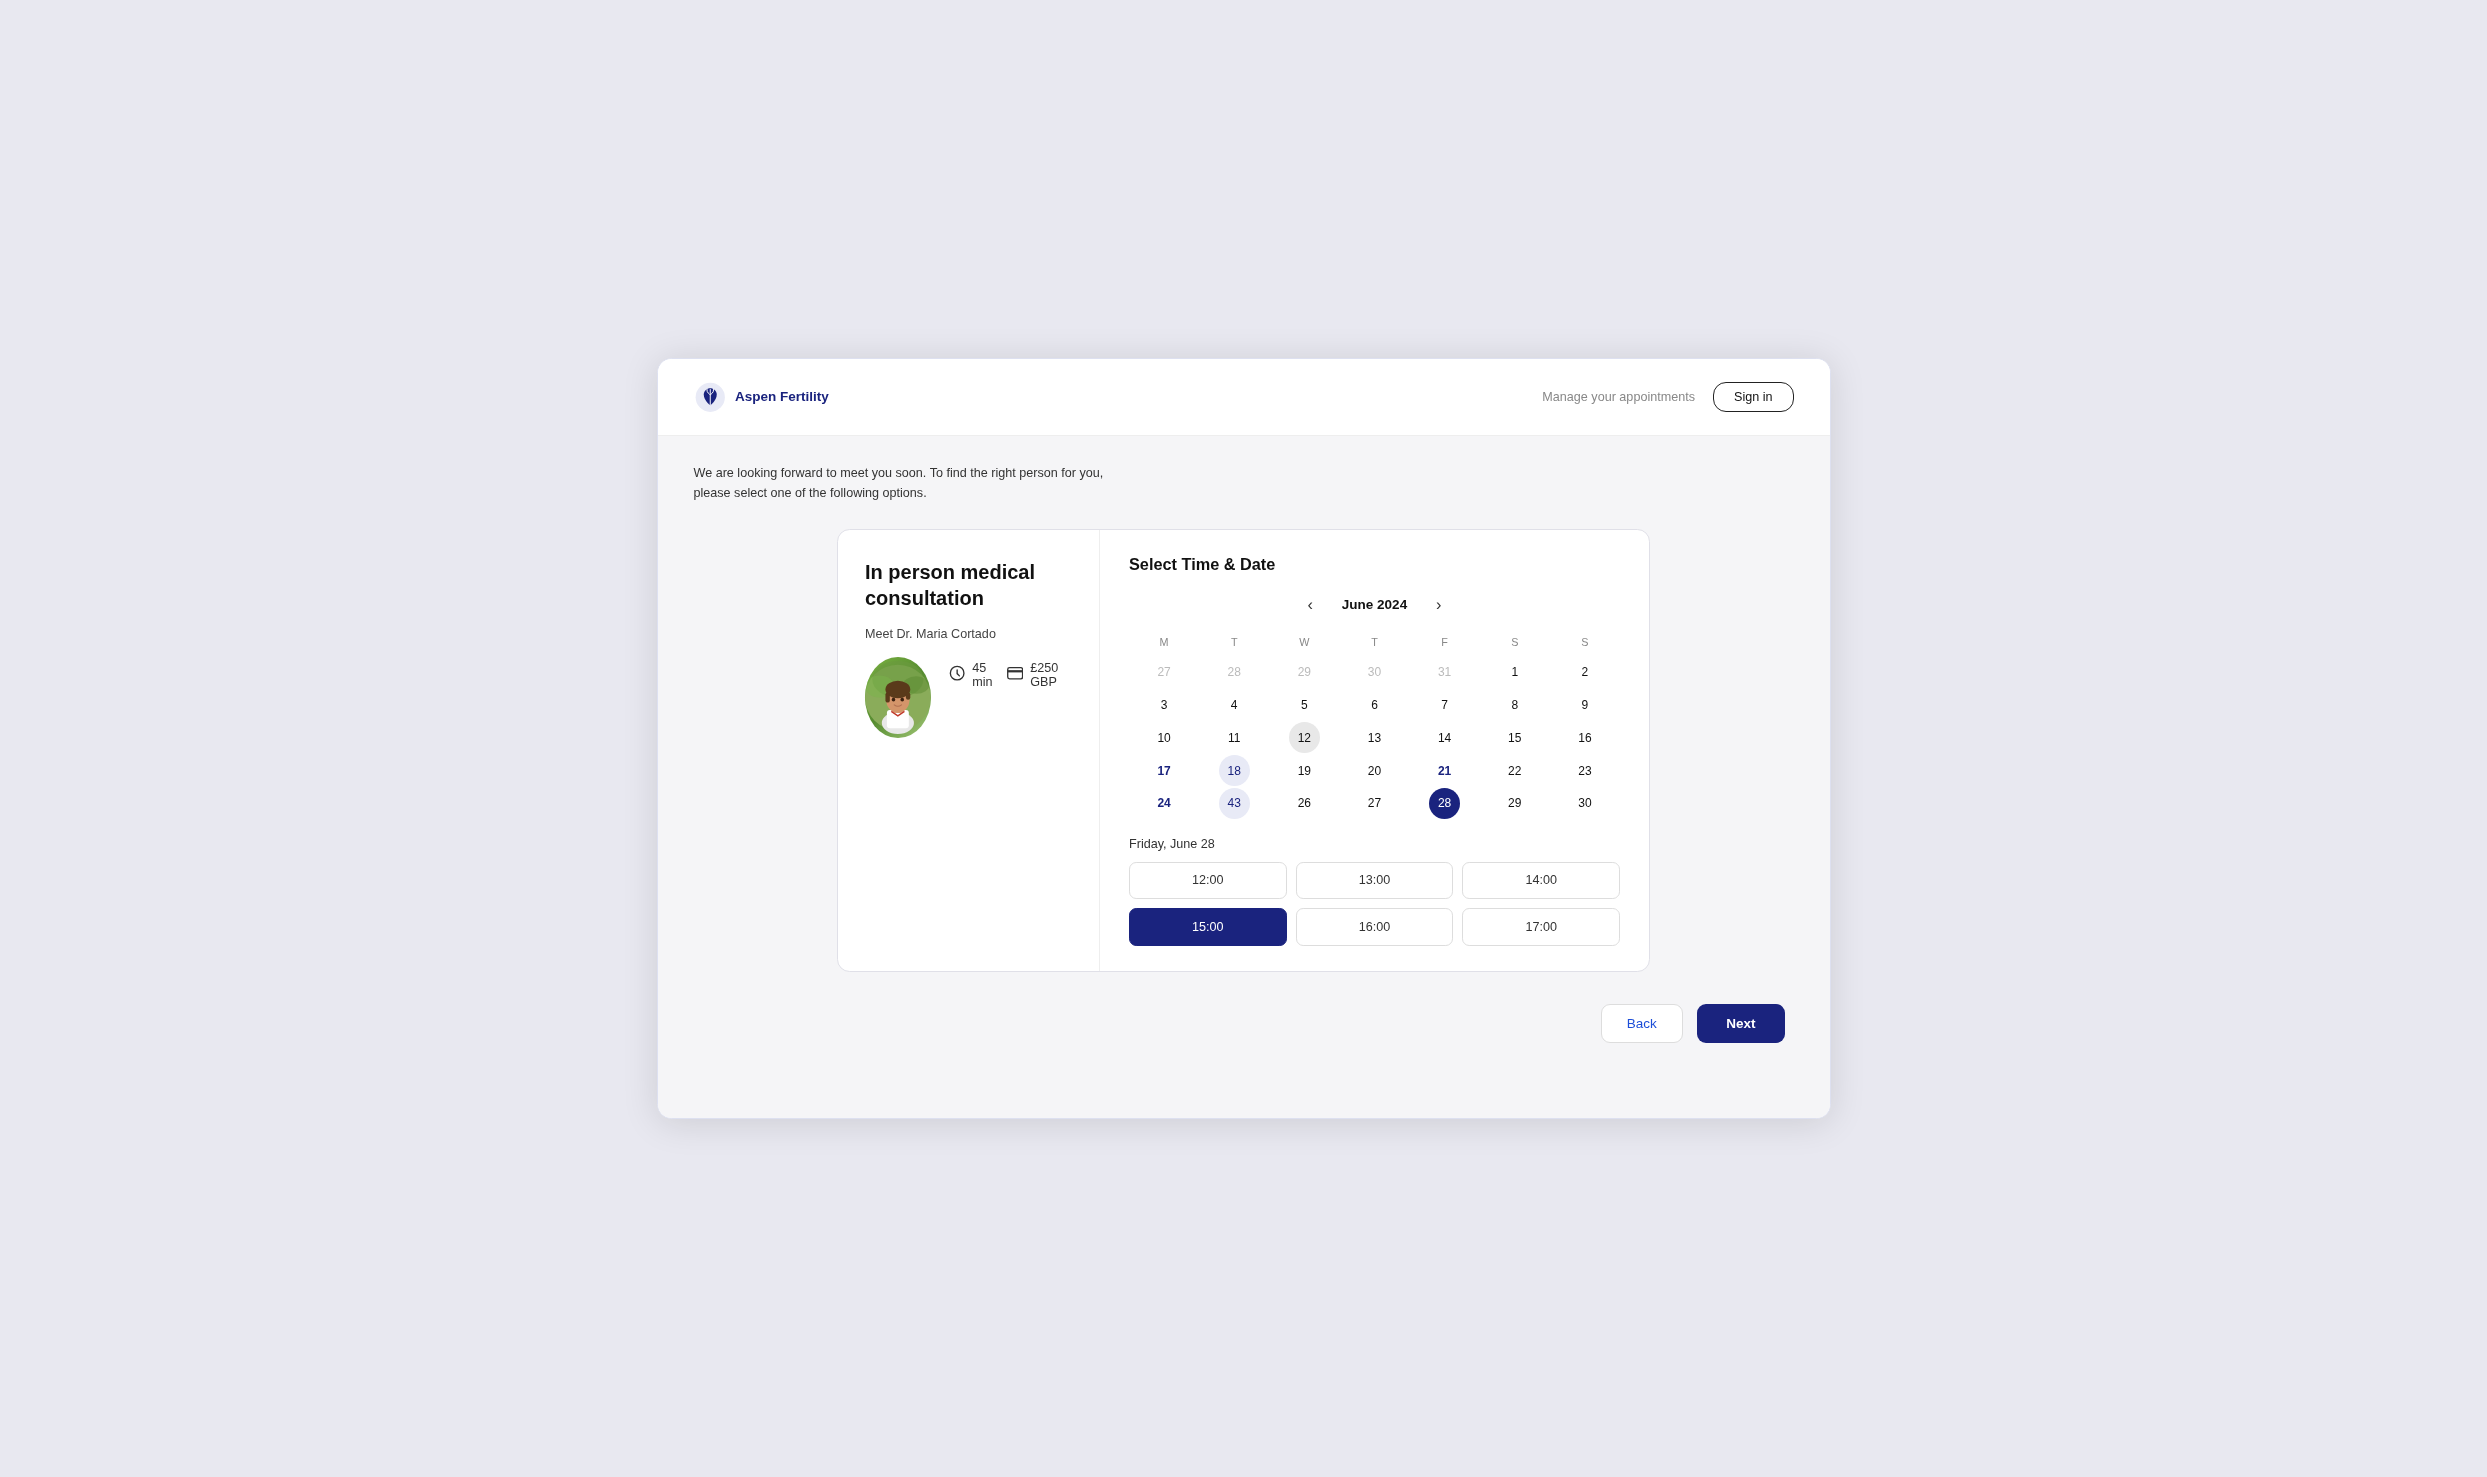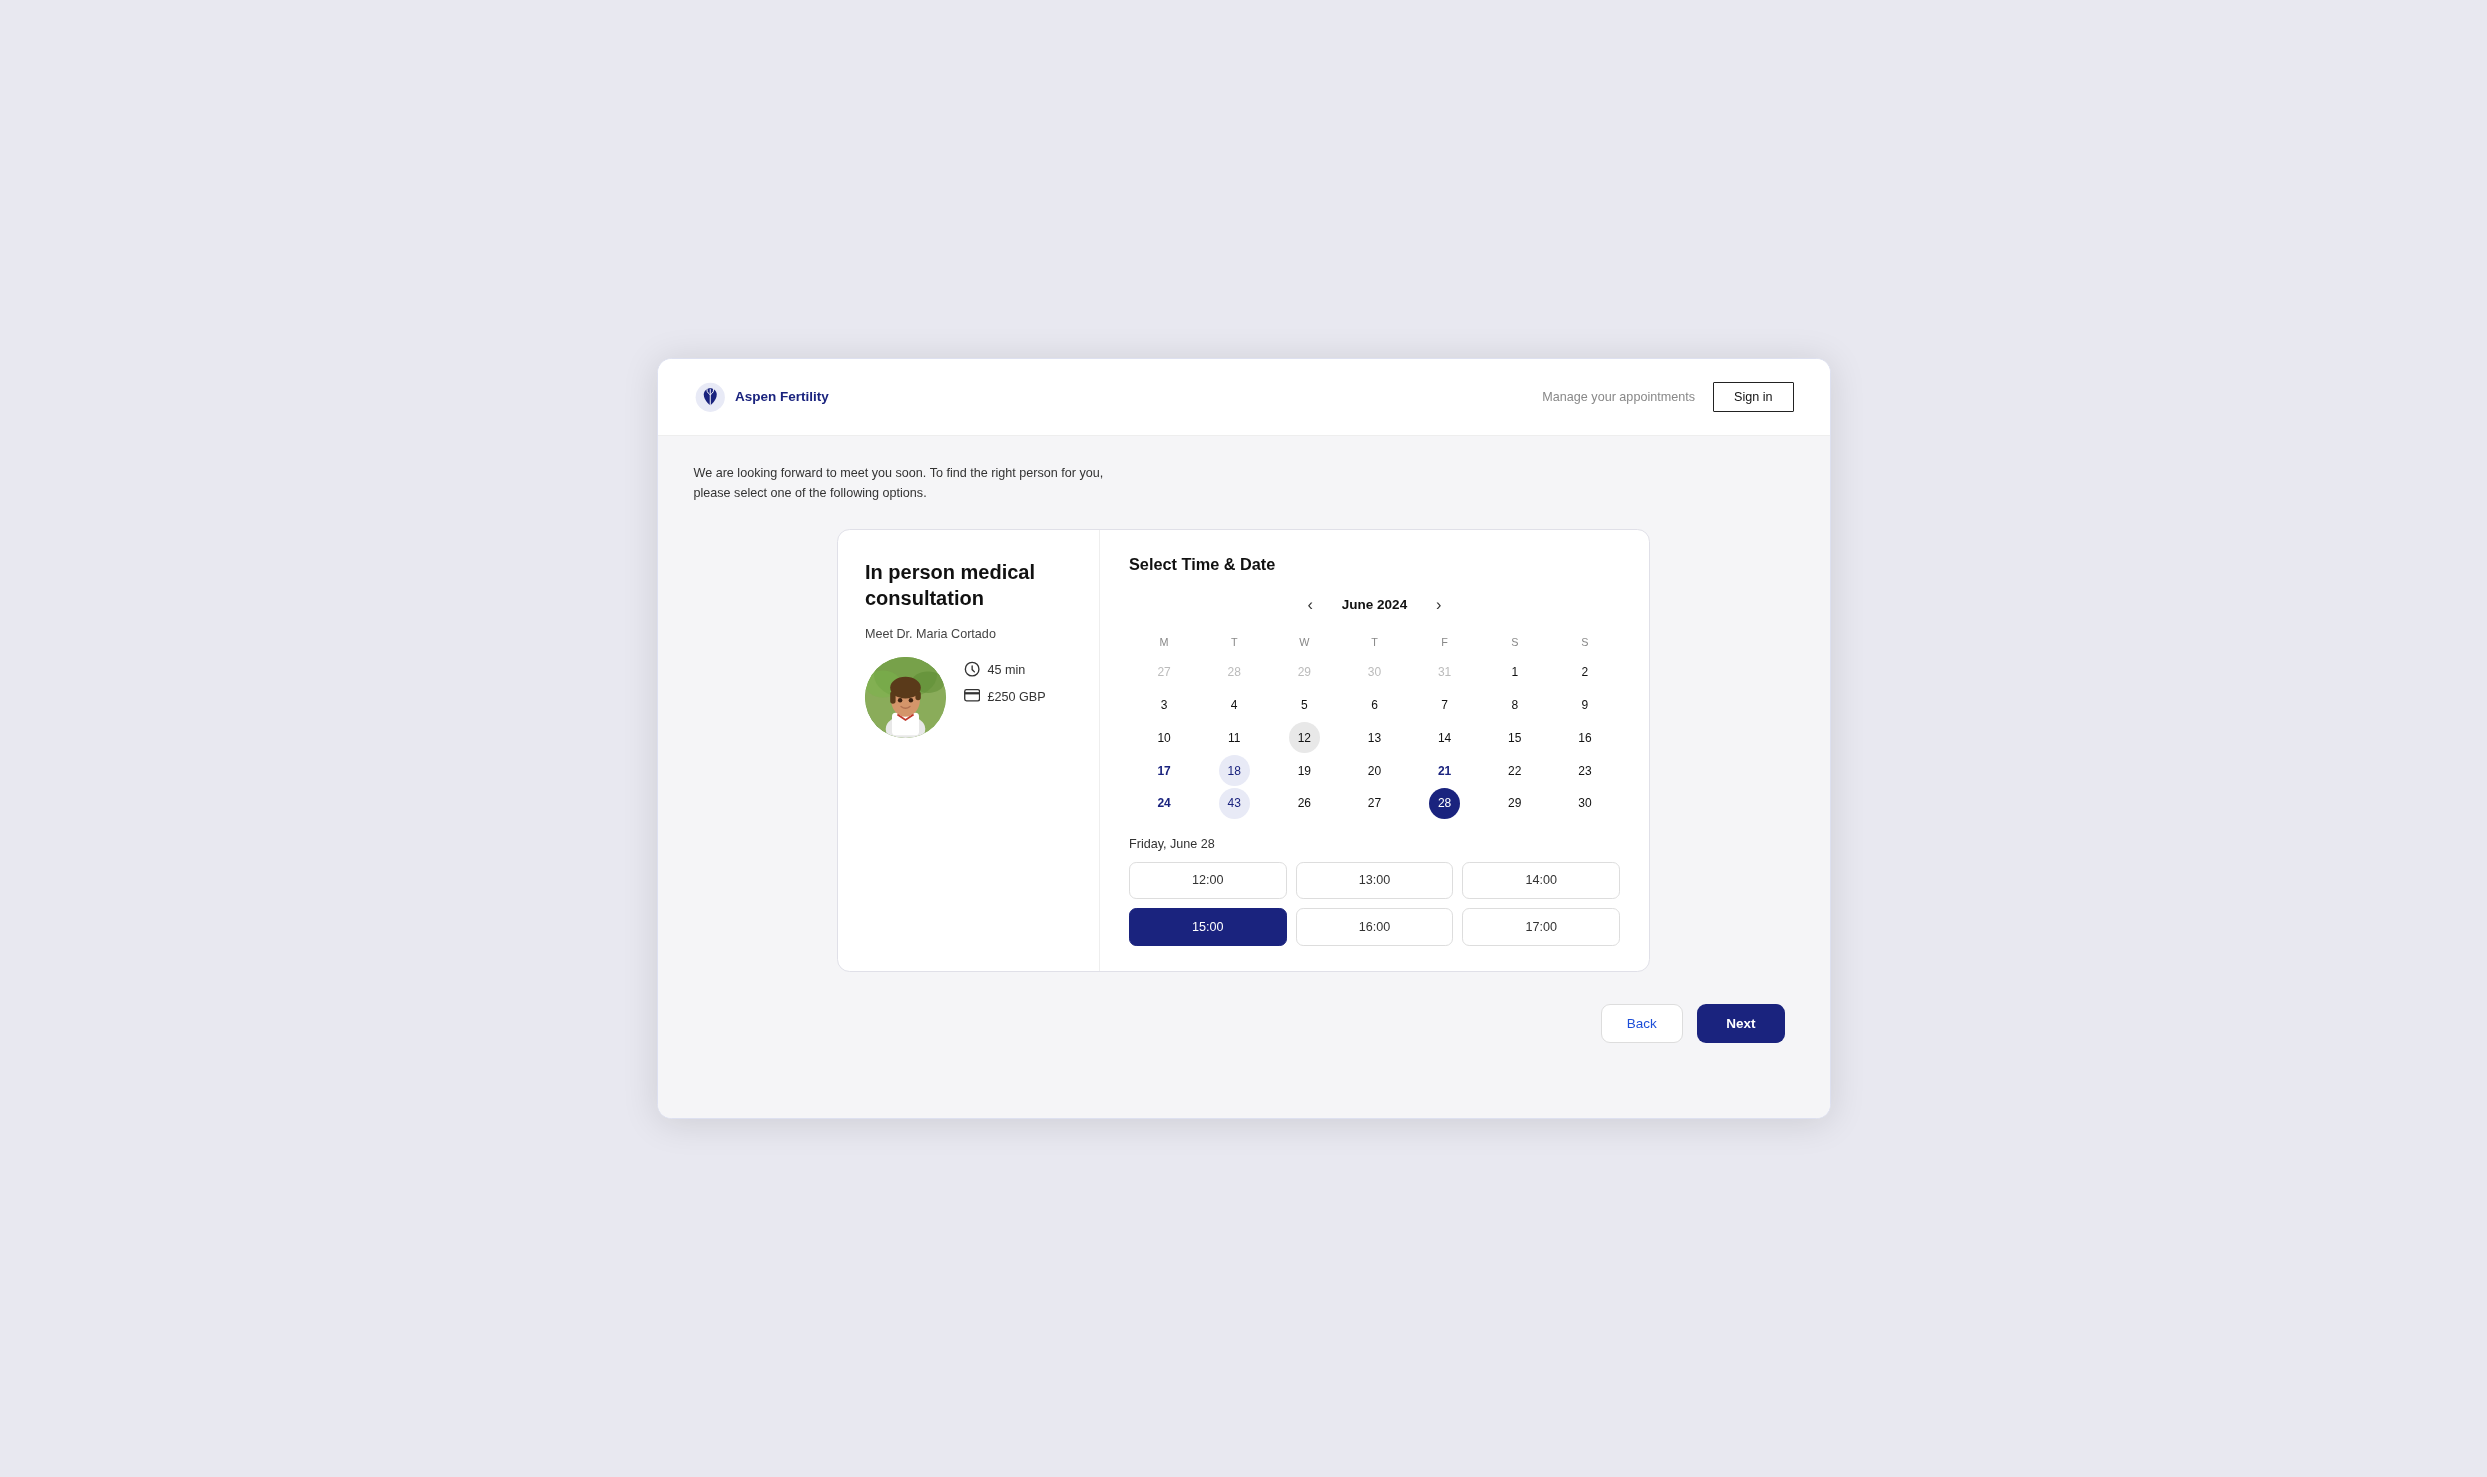--- a/index.html
+++ b/index.html
@@ -51,21 +51,21 @@
       gap: 18px;
     }
     .manage-text {
       color: #888;
       font-size: 12.6px;
     }
     .sign-in-btn {
       border: 1.4px solid #222;
       background: #fff;
       padding: 7.2px 20px;
-      border-radius: 1px;
+      border-radius: 13px;
       font-size: 12.6px;
       font-weight: 500;
       cursor: pointer;
       color: #111;
     }
     .main-content {
       background: #f5f5f7;
       padding: 27px 36px 54px;
       min-height: calc(741px - 59px);
     }
@@ -116,21 +116,21 @@
       justify-content: center;
       position: relative;
       overflow: hidden;
     }
     .avatar-figure {
       width: 81px;
       height: 81px;
     }
     .doctor-details {
       display: flex;
-      flex-direction: column;
+      flex-direction: row;
       gap: 9px;
       padding-top: 3.6px;
     }
     .detail-row {
       display: flex;
       align-items: center;
       gap: 7.2px;
       font-size: 12.6px;
       color: #333;
     }

